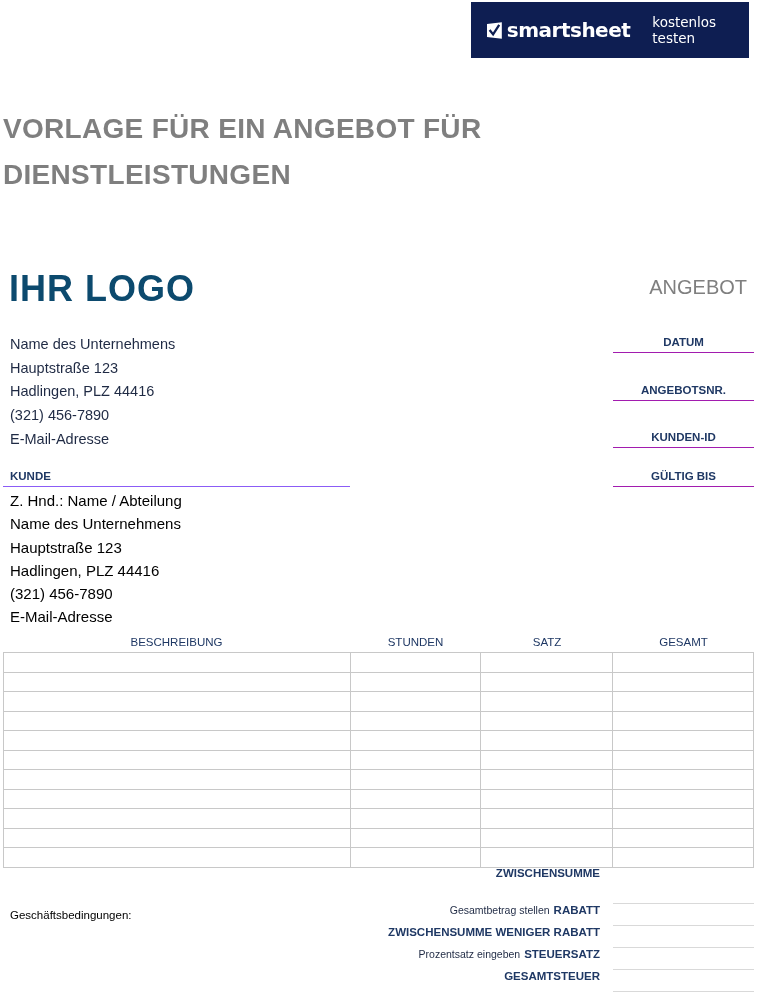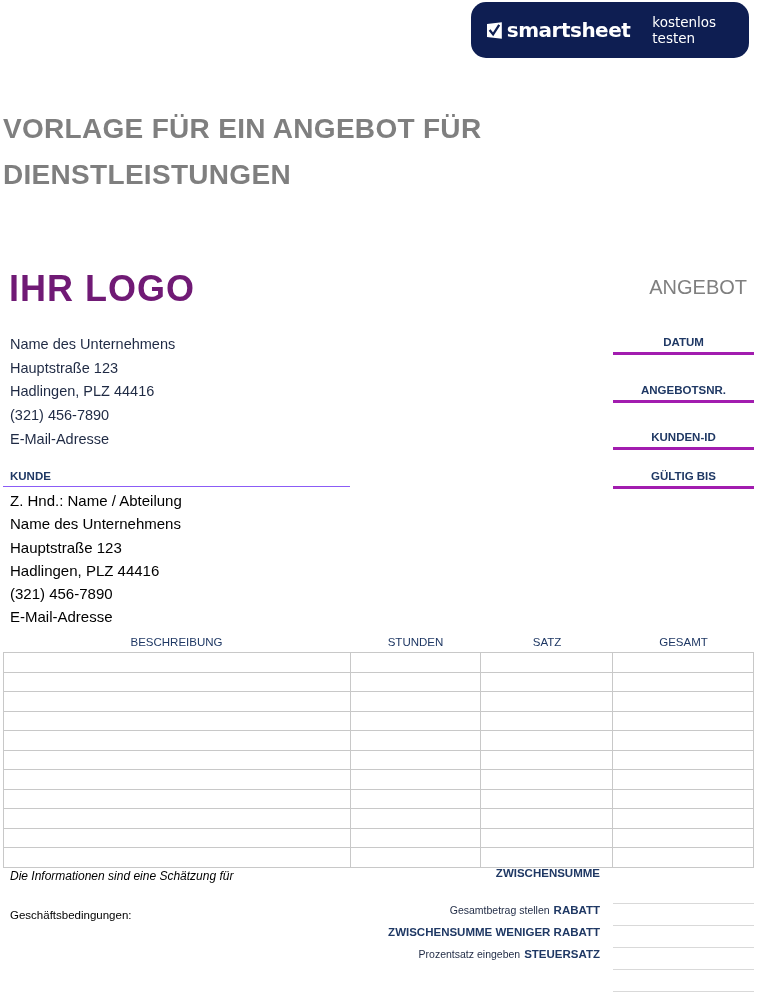--- a/index.html
+++ b/index.html
@@ -1,32 +1,32 @@
 <!DOCTYPE html>
 <html><head>
   <meta charset="utf-8">
   <style>
     * { box-sizing: border-box; margin: 0; padding: 0; }
     html, body { width: 758px; height: 995px; background: #ffffff; overflow: hidden; }
     body { position: relative; font-family: "Liberation Sans", sans-serif; color: #000; }
 
-    .banner { position: absolute; left: 471px; top: 2px; width: 278px; height: 56px; background: #0e1e52; display: flex; align-items: center; padding-left: 16px; color: #fff; text-decoration: none; border-radius: 15px; }
+    .banner { position: absolute; left: 471px; top: 2px; width: 278px; height: 56px; background: #0e1e52; display: flex; align-items: center; padding-left: 16px; color: #fff; text-decoration: none; }
     .banner .logo-mark { width: 17px; height: 19px; margin-right: 5px; }
     .banner .brand { font-family: "DejaVu Sans", sans-serif; font-size: 20px; font-weight: bold; letter-spacing: -0.5px; }
     .banner .cta { font-family: "DejaVu Sans", sans-serif; font-size: 13.5px; margin-left: 22px; }
 
     .doc-title { position: absolute; left: 3px; top: 106px; width: 520px; font-size: 28px; font-weight: bold; color: #7f7f7f; line-height: 46px; letter-spacing: 0.3px; }
 
-    .logo-ph { position: absolute; left: 9px; top: 268px; font-size: 36px; font-weight: bold; color: #701a75; letter-spacing: 1px; }
+    .logo-ph { position: absolute; left: 9px; top: 268px; font-size: 36px; font-weight: bold; color: #0c4a6e; letter-spacing: 1px; }
     .angebot { position: absolute; right: 11px; top: 276px; font-size: 20px; color: #7f7f7f; }
 
     .company { position: absolute; left: 10px; top: 333px; font-size: 14.5px; color: #1f2a44; line-height: 23.7px; }
     .company div { height: 23.7px; }
 
-    .meta { position: absolute; left: 613px; width: 141px; font-size: 11.5px; font-weight: bold; color: #1f3864; text-align: center; border-bottom: 3px solid #a21caf; padding-bottom: 4px; }
+    .meta { position: absolute; left: 613px; width: 141px; font-size: 11.5px; font-weight: bold; color: #1f3864; text-align: center; border-bottom: 1px solid #a21caf; padding-bottom: 4px; }
 
     .kunde-label { position: absolute; left: 3px; top: 470px; width: 347px; font-size: 11.5px; font-weight: bold; color: #1f3864; padding-left: 7px; border-bottom: 1px solid #8b5cf6; padding-bottom: 4px; }
 
     .client { position: absolute; left: 10px; top: 491px; font-size: 15px; color: #000; }
     .client div { height: 23.3px; line-height: 20px; }
 
     .tbl-head { position: absolute; top: 634px; left: 3px; width: 751px; height: 18px; display: flex; font-size: 11.5px; font-weight: normal; color: #1f3864; }
     .tbl-head div { text-align: center; line-height: 16px; }
 
     .grid { position: absolute; left: 3px; top: 652px; width: 751px; border-collapse: collapse; }
@@ -159,35 +159,35 @@
       <tr>
         <td></td>
         <td></td>
         <td></td>
         <td></td>
       </tr>
     </tbody>
 </table>
 
 <div class="note">
-  <div>Die Informationen sind eine Schätzung für</div>
 </div>
 <div class="terms">Geschäftsbedingungen:</div>
 
 <div class="sum-row" style="top:867px;height:37px;">
   <div class="sum-label" style="padding-bottom:11px;">ZWISCHENSUMME</div>
   <div class="sum-val"></div>
 </div>
 <div class="sum-row" style="top:904px;height:22px;">
   <div class="sum-label" style="padding-bottom:4px;"><span class="small">Gesamtbetrag stellen</span><span>RABATT</span></div>
   <div class="sum-val"></div>
 </div>
 <div class="sum-row" style="top:926px;height:22px;">
   <div class="sum-label" style="padding-bottom:4px;">ZWISCHENSUMME WENIGER RABATT</div>
   <div class="sum-val"></div>
 </div>
 <div class="sum-row" style="top:948px;height:22px;">
   <div class="sum-label" style="padding-bottom:4px;"><span class="small">Prozentsatz eingeben</span><span>STEUERSATZ</span></div>
   <div class="sum-val"></div>
 </div>
 <div class="sum-row" style="top:970px;height:22px;">
+  <div class="sum-label" style="padding-bottom:4px;">GESAMTSTEUER</div>
   <div class="sum-val"></div>
 </div>
 
 </body></html>

